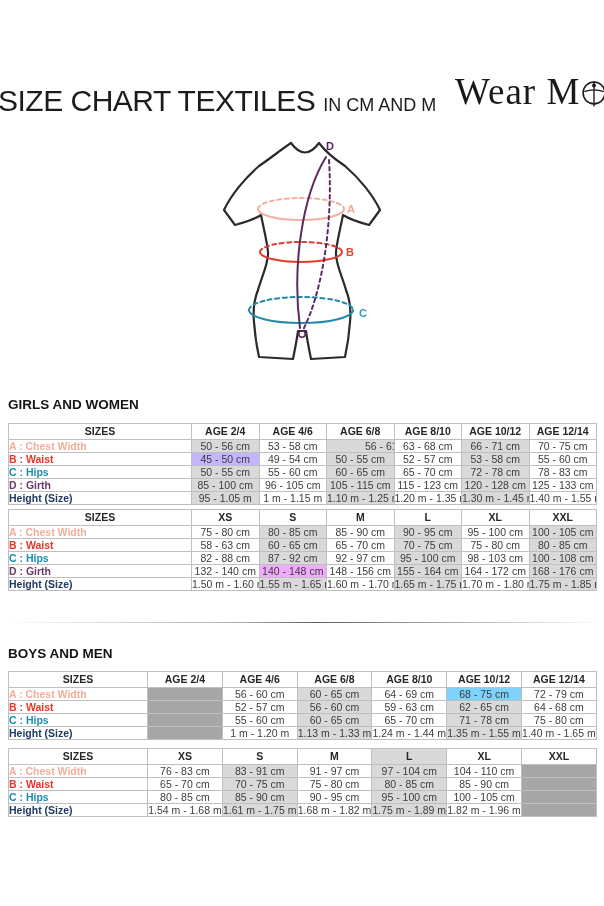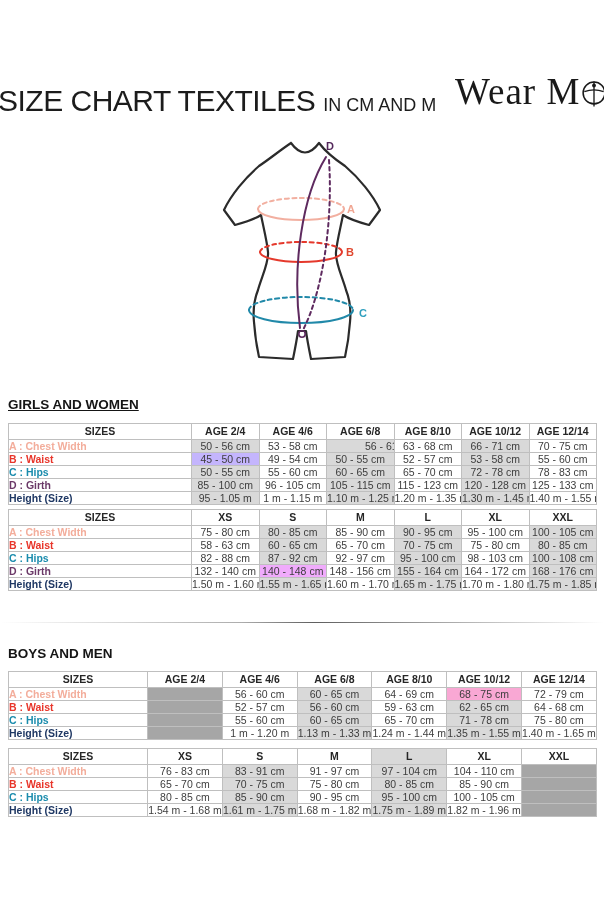--- a/index.html
+++ b/index.html
@@ -98,21 +98,21 @@
         <text x="145" y="77" fill="#F0A693" stroke="none">A</text>
         <text x="144" y="120" fill="#E0472F" stroke="none">B</text>
         <text x="157" y="181" fill="#2E9FBE" stroke="none">C</text>
         <text x="124" y="14" fill="#53275B" stroke="none">D</text>
       </g>
     </svg>
   </div>
 
   <div class="divider"></div>
 
-<div class="sec-heading" style="top: 397px; text-decoration: underline;">GIRLS AND WOMEN</div>
+<div class="sec-heading" style="top: 397px;">GIRLS AND WOMEN</div>
     <table class="sizes girls" style="top: 423px;">
       <colgroup>
         <col class="c0">
         <col class="cd">
         <col class="cd">
         <col class="cd">
         <col class="cd">
         <col class="cd">
         <col class="cd">
       </colgroup>
@@ -266,21 +266,21 @@
           <th class="hdr">AGE 12/14</th>
         </tr>
       </thead>
       <tbody>
         <tr>
           <td class="lbl" style="color: rgb(243, 173, 155);">A : Chest Width</td>
           <td class="val" style="background: rgb(166, 166, 166);"></td>
           <td class="val">56 - 60 cm</td>
           <td class="val" style="background: rgb(217, 217, 217);">60 - 65 cm</td>
           <td class="val">64 - 69 cm</td>
-          <td class="val" style="background: #f9a8d4;">68 - 75 cm</td>
+          <td class="val" style="background: #7dd3fc;">68 - 75 cm</td>
           <td class="val">72 - 79 cm</td>
         </tr>
         <tr>
           <td class="lbl" style="color: rgb(232, 53, 42);">B : Waist</td>
           <td class="val" style="background: rgb(166, 166, 166);"></td>
           <td class="val">52 - 57 cm</td>
           <td class="val" style="background: rgb(217, 217, 217);">56 - 60 cm</td>
           <td class="val">59 - 63 cm</td>
           <td class="val" style="background: rgb(217, 217, 217);">62 - 65 cm</td>
           <td class="val">64 - 68 cm</td>

